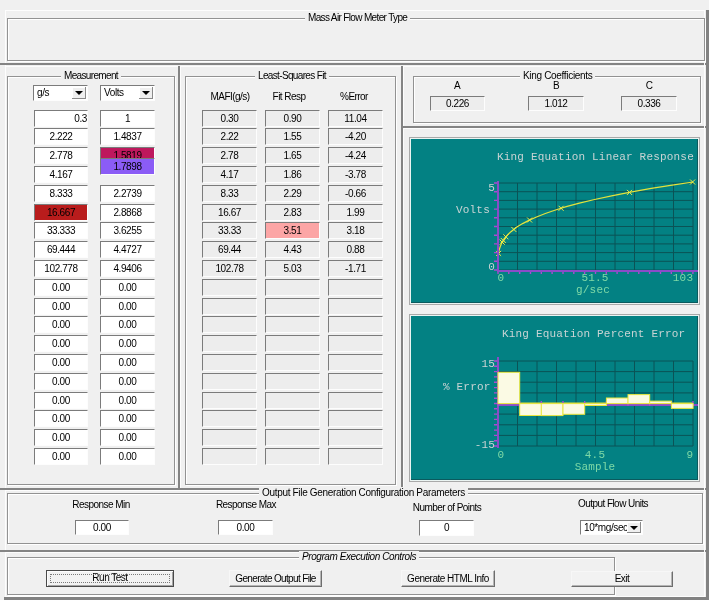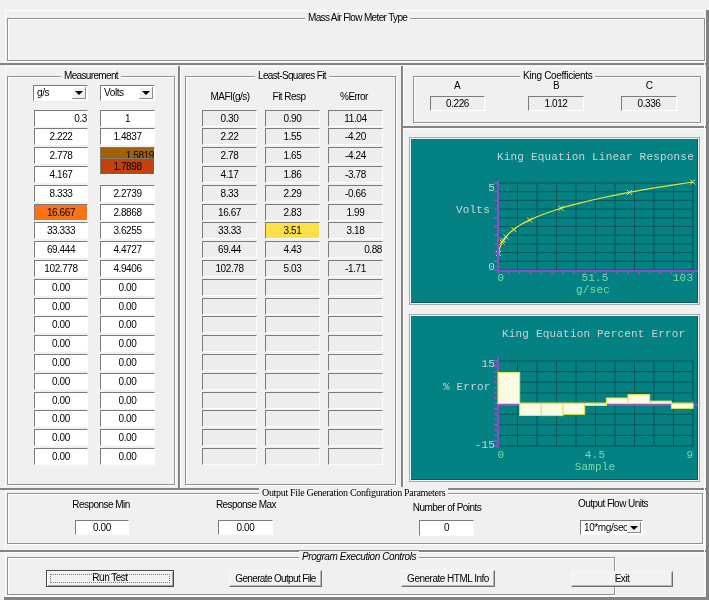--- a/index.html
+++ b/index.html
@@ -80,49 +80,49 @@
 <div class="fld" style="left:100px;top:110px;width:55px;height:17px;background:#ffffff;line-height:15px;">1</div>
 <div class="fld" style="left:202px;top:110px;width:55px;height:17px;background:#ededed;line-height:15px;">0.30</div>
 <div class="fld" style="left:265px;top:110px;width:55px;height:17px;background:#ededed;line-height:15px;">0.90</div>
 <div class="fld" style="left:328px;top:110px;width:55px;height:17px;background:#ededed;line-height:15px;">11.04</div>
 <div class="fld" style="left:34px;top:128px;width:54px;height:17px;background:#ffffff;line-height:15px;">2.222</div>
 <div class="fld" style="left:100px;top:128px;width:55px;height:17px;background:#ffffff;line-height:15px;">1.4837</div>
 <div class="fld" style="left:202px;top:128px;width:55px;height:17px;background:#ededed;line-height:15px;">2.22</div>
 <div class="fld" style="left:265px;top:128px;width:55px;height:17px;background:#ededed;line-height:15px;">1.55</div>
 <div class="fld" style="left:328px;top:128px;width:55px;height:17px;background:#ededed;line-height:15px;">-4.20</div>
 <div class="fld" style="left:34px;top:147px;width:54px;height:17px;background:#ffffff;line-height:15px;">2.778</div>
-<div class="fld" style="left:100px;top:147px;width:55px;height:17px;background:#a16207;line-height:15px;text-align:right;">1.5819</div>
+<div class="fld" style="left:100px;top:147px;width:55px;height:17px;background:#be185d;line-height:15px;">1.5819</div>
 <div class="fld" style="left:202px;top:147px;width:55px;height:17px;background:#ededed;line-height:15px;">2.78</div>
 <div class="fld" style="left:265px;top:147px;width:55px;height:17px;background:#ededed;line-height:15px;">1.65</div>
 <div class="fld" style="left:328px;top:147px;width:55px;height:17px;background:#ededed;line-height:15px;">-4.24</div>
 <div class="fld" style="left:34px;top:166px;width:54px;height:17px;background:#ffffff;line-height:15px;">4.167</div>
-<div class="fld" style="left:100px;top:158px;width:55px;height:17px;background:#c2410c;line-height:15px;">1.7898</div>
+<div class="fld" style="left:100px;top:158px;width:55px;height:17px;background:#8b5cf6;line-height:15px;">1.7898</div>
 <div class="fld" style="left:202px;top:166px;width:55px;height:17px;background:#ededed;line-height:15px;">4.17</div>
 <div class="fld" style="left:265px;top:166px;width:55px;height:17px;background:#ededed;line-height:15px;">1.86</div>
 <div class="fld" style="left:328px;top:166px;width:55px;height:17px;background:#ededed;line-height:15px;">-3.78</div>
 <div class="fld" style="left:34px;top:185px;width:54px;height:17px;background:#ffffff;line-height:15px;">8.333</div>
 <div class="fld" style="left:100px;top:185px;width:55px;height:17px;background:#ffffff;line-height:15px;">2.2739</div>
 <div class="fld" style="left:202px;top:185px;width:55px;height:17px;background:#ededed;line-height:15px;">8.33</div>
 <div class="fld" style="left:265px;top:185px;width:55px;height:17px;background:#ededed;line-height:15px;">2.29</div>
 <div class="fld" style="left:328px;top:185px;width:55px;height:17px;background:#ededed;line-height:15px;">-0.66</div>
-<div class="fld" style="left:34px;top:204px;width:54px;height:17px;background:#f97316;line-height:15px;">16.667</div>
+<div class="fld" style="left:34px;top:204px;width:54px;height:17px;background:#b91c1c;line-height:15px;">16.667</div>
 <div class="fld" style="left:100px;top:204px;width:55px;height:17px;background:#ffffff;line-height:15px;">2.8868</div>
 <div class="fld" style="left:202px;top:204px;width:55px;height:17px;background:#ededed;line-height:15px;">16.67</div>
 <div class="fld" style="left:265px;top:204px;width:55px;height:17px;background:#ededed;line-height:15px;">2.83</div>
 <div class="fld" style="left:328px;top:204px;width:55px;height:17px;background:#ededed;line-height:15px;">1.99</div>
 <div class="fld" style="left:34px;top:222px;width:54px;height:17px;background:#ffffff;line-height:15px;">33.333</div>
 <div class="fld" style="left:100px;top:222px;width:55px;height:17px;background:#ffffff;line-height:15px;">3.6255</div>
 <div class="fld" style="left:202px;top:222px;width:55px;height:17px;background:#ededed;line-height:15px;">33.33</div>
-<div class="fld" style="left:265px;top:222px;width:55px;height:17px;background:#fde047;line-height:15px;">3.51</div>
+<div class="fld" style="left:265px;top:222px;width:55px;height:17px;background:#fca5a5;line-height:15px;">3.51</div>
 <div class="fld" style="left:328px;top:222px;width:55px;height:17px;background:#ededed;line-height:15px;">3.18</div>
 <div class="fld" style="left:34px;top:241px;width:54px;height:17px;background:#ffffff;line-height:15px;">69.444</div>
 <div class="fld" style="left:100px;top:241px;width:55px;height:17px;background:#ffffff;line-height:15px;">4.4727</div>
 <div class="fld" style="left:202px;top:241px;width:55px;height:17px;background:#ededed;line-height:15px;">69.44</div>
 <div class="fld" style="left:265px;top:241px;width:55px;height:17px;background:#ededed;line-height:15px;">4.43</div>
-<div class="fld" style="left:328px;top:241px;width:55px;height:17px;background:#ededed;line-height:15px;text-align:right;">0.88</div>
+<div class="fld" style="left:328px;top:241px;width:55px;height:17px;background:#ededed;line-height:15px;">0.88</div>
 <div class="fld" style="left:34px;top:260px;width:54px;height:17px;background:#ffffff;line-height:15px;">102.778</div>
 <div class="fld" style="left:100px;top:260px;width:55px;height:17px;background:#ffffff;line-height:15px;">4.9406</div>
 <div class="fld" style="left:202px;top:260px;width:55px;height:17px;background:#ededed;line-height:15px;">102.78</div>
 <div class="fld" style="left:265px;top:260px;width:55px;height:17px;background:#ededed;line-height:15px;">5.03</div>
 <div class="fld" style="left:328px;top:260px;width:55px;height:17px;background:#ededed;line-height:15px;">-1.71</div>
 <div class="fld" style="left:34px;top:279px;width:54px;height:17px;background:#ffffff;line-height:15px;">0.00</div>
 <div class="fld" style="left:100px;top:279px;width:55px;height:17px;background:#ffffff;line-height:15px;">0.00</div>
 <div class="fld" style="left:202px;top:279px;width:55px;height:17px;background:#ededed;line-height:15px;"></div>
 <div class="fld" style="left:265px;top:279px;width:55px;height:17px;background:#ededed;line-height:15px;"></div>
 <div class="fld" style="left:328px;top:279px;width:55px;height:17px;background:#ededed;line-height:15px;"></div>
@@ -225,21 +225,21 @@
 <text x="443" y="390" fill="#c9d4d4" text-anchor="start" style="font:11px 'Liberation Mono',monospace;letter-spacing:.19px">% Error</text>
 <text x="495" y="367" fill="#c9d4d4" text-anchor="end" style="font:11px 'Liberation Mono',monospace;letter-spacing:.19px">15</text>
 <text x="495" y="448" fill="#c9d4d4" text-anchor="end" style="font:11px 'Liberation Mono',monospace;letter-spacing:.19px">-15</text>
 <text x="501" y="458" fill="#7ed9a6" text-anchor="middle" style="font:11px 'Liberation Mono',monospace;letter-spacing:.19px">0</text>
 <text x="595" y="458" fill="#7ed9a6" text-anchor="middle" style="font:11px 'Liberation Mono',monospace;letter-spacing:.19px">4.5</text>
 <text x="690" y="458" fill="#7ed9a6" text-anchor="middle" style="font:11px 'Liberation Mono',monospace;letter-spacing:.19px">9</text>
 <text x="595" y="470" fill="#7ed9a6" text-anchor="middle" style="font:11px 'Liberation Mono',monospace;letter-spacing:.19px">Sample</text>
 </svg>
 
 <div class="grp" style="left:7px;top:493px;width:696px;height:51px;">
-  <div class="gt" style="left:251px;letter-spacing:-0.32px;font-family:Liberation Serif, serif;">Output File Generation Configuration Parameters</div>
+  <div class="gt" style="left:251px;letter-spacing:-0.32px;">Output File Generation Configuration Parameters</div>
 </div>
 <div class="lbl" style="left:166px;top:499px;width:160px;text-align:center;">Response Max</div>
 <div class="lbl" style="left:21px;top:499px;width:160px;text-align:center;">Response Min</div>
 <div class="lbl" style="left:533px;top:498px;width:160px;text-align:center;">Output Flow Units</div>
 <div class="lbl" style="left:367px;top:502px;width:160px;text-align:center;">Number of Points</div>
 <div class="fld" style="left:75px;top:520px;width:54px;height:15px;background:#ffffff;line-height:13px;">0.00</div>
 <div class="fld" style="left:218px;top:520px;width:55px;height:15px;background:#ffffff;line-height:13px;">0.00</div>
 <div class="fld" style="left:419px;top:520px;width:55px;height:16px;background:#ffffff;line-height:14px;">0</div>
 <div class="combo" style="left:580px;top:520px;width:63px;height:15px;text-align:right;">
 <span class="ct" style="line-height:11px;">10*mg/sec</span>

